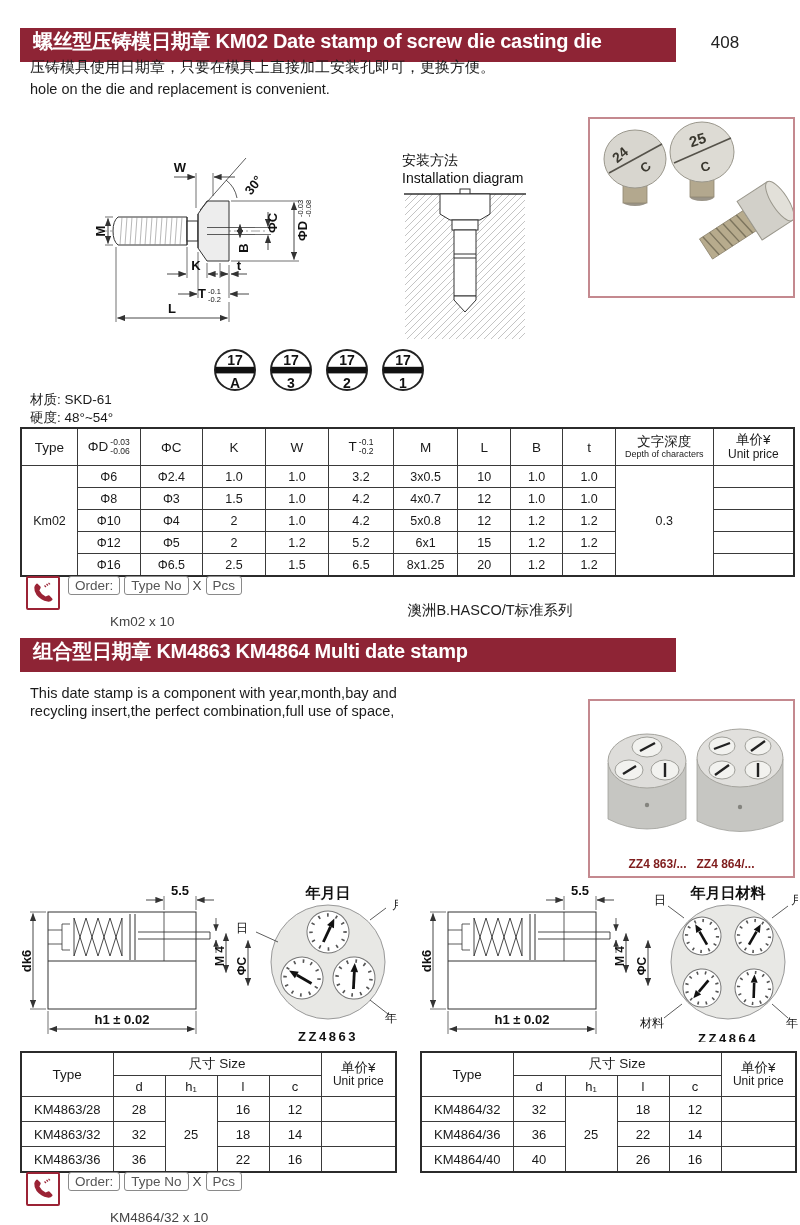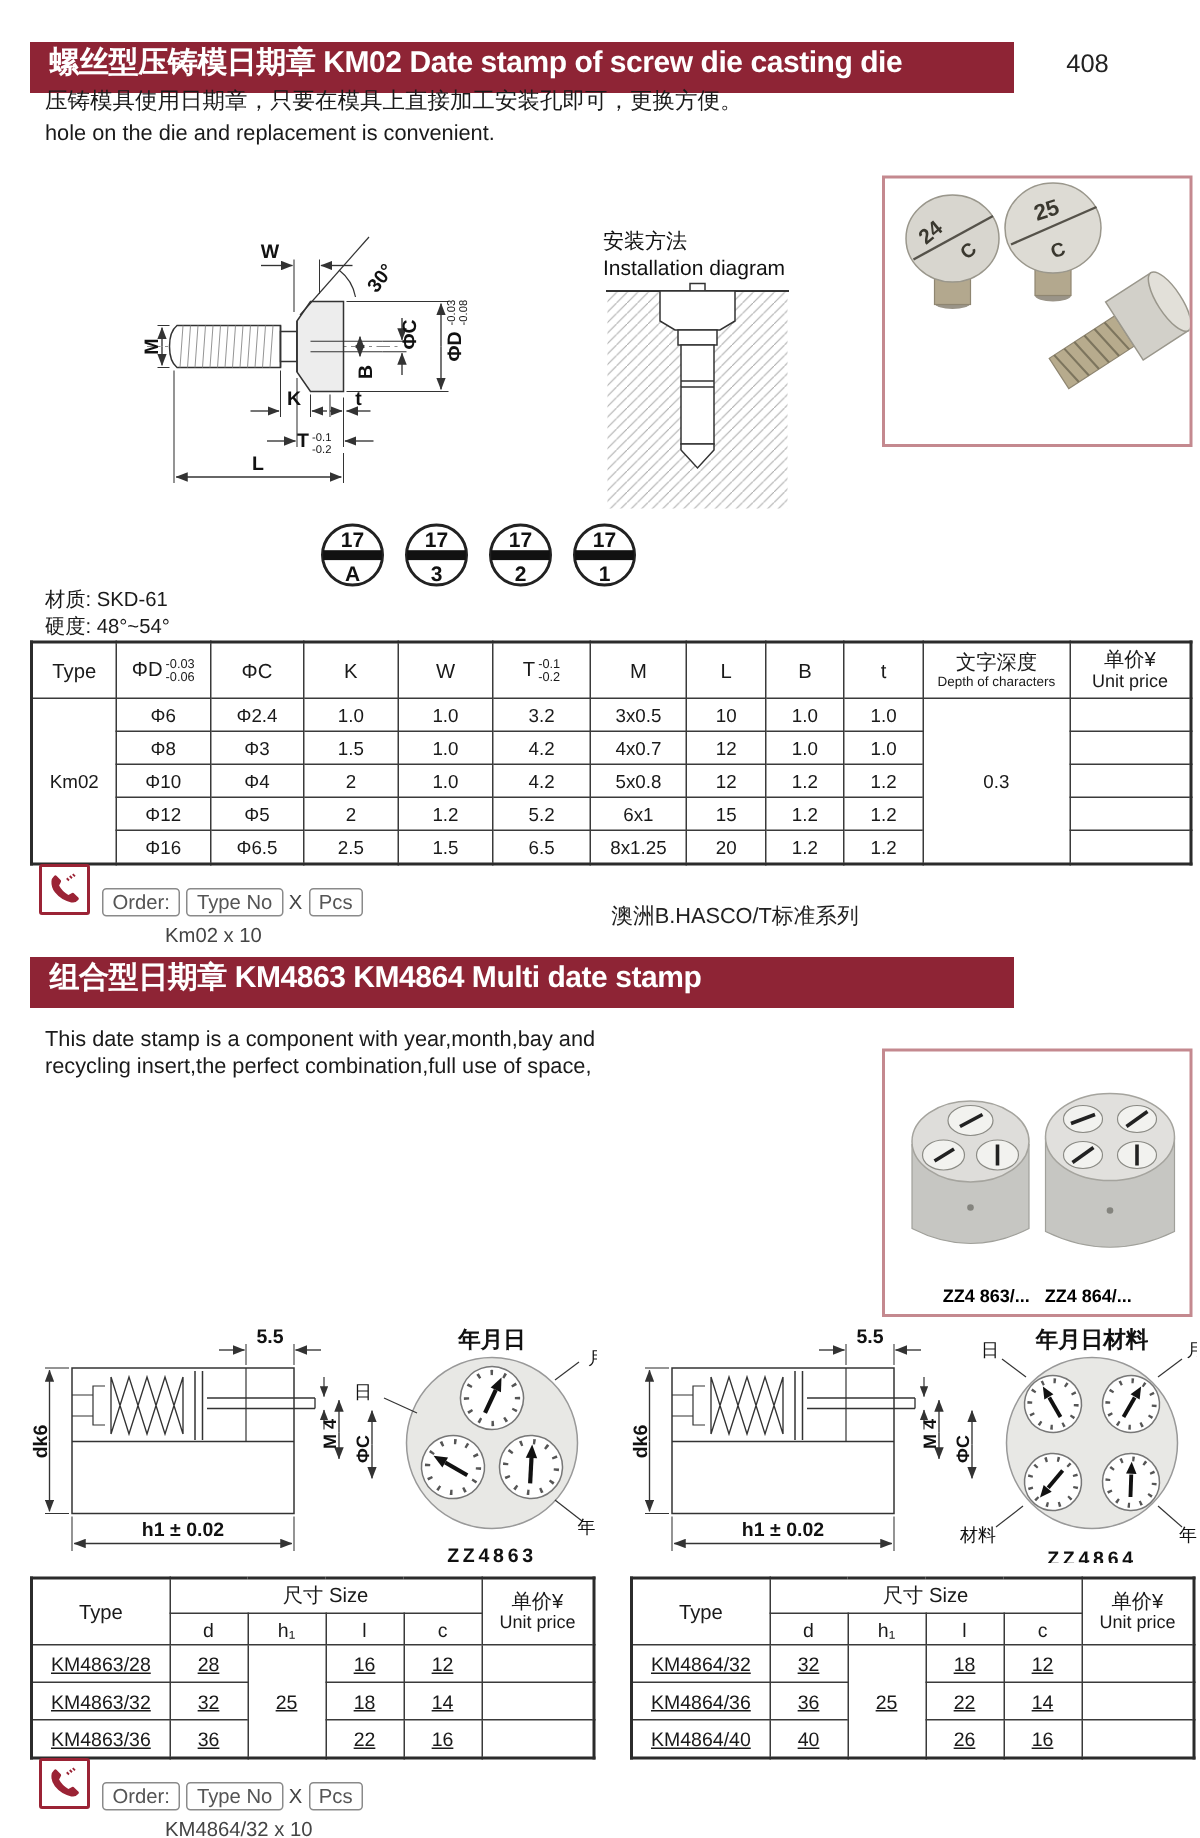--- a/index.html
+++ b/index.html
@@ -14,50 +14,50 @@
        padding-left:13px;box-sizing:border-box;white-space:nowrap;}
   .badge{position:absolute;left:702px;top:21px;width:46px;height:44px;border-radius:50%;
          background:#fff;display:flex;align-items:center;justify-content:center;
          font-size:17px;color:#222;z-index:3;}
 
   .desc .cn{font-size:15px;margin-bottom:3px;}
   .desc .en{font-size:14.5px;line-height:1.25;}
 
   .photobox{border:2px solid #c4898f;background:#fff;box-sizing:border-box;}
   .photocaps{position:absolute;bottom:5px;left:0;width:100%;display:flex;justify-content:center;
-             gap:10px;font-size:12px;font-weight:bold;color:#000000;}
+             gap:10px;font-size:12px;font-weight:bold;color:#7f1d1d;}
 
   .installtitle{font-size:14px;line-height:1.25;color:#111;}
 
   .mat{font-size:13.5px;line-height:1.35;}
 
   
   table.tbl{border-collapse:collapse;table-layout:fixed;background:#fff;border:2px solid #2b2b2b;}
   table.tbl th,table.tbl td{border:1px solid #3a3a3a;text-align:center;vertical-align:middle;
        padding:0;font-weight:normal;overflow:hidden;}
   .t1 td{height:21px;font-size:12.5px;}
   .t1 thead th{height:36px;font-size:13.5px;}
-  .t2 td{height:24px;font-size:13px;text-decoration:underline;}
+  .t2 td{height:24px;font-size:13px;}
   .t2 thead th{font-size:13.5px;}
   .t2 .hr1 th{height:22px;}
   .t2 .hr2 th{height:20px;font-size:13px;}
   .tols{display:inline-flex;flex-direction:column;font-size:8.5px;line-height:1.1;
         vertical-align:middle;margin-left:2px;text-align:left;}
   .stack2 small{display:block;font-size:9px;line-height:1.1;}
   .stack2 span{display:block;line-height:1.15;}
 
   
   .order{display:flex;align-items:flex-start;}
   .phonebox{width:30px;height:30px;border:2px solid #9b2335;display:flex;align-items:center;
             justify-content:center;margin-right:8px;border-radius:2px;}
   .oline{font-size:13.5px;color:#555;}
   .obox{display:inline-block;border:1.5px solid #8a8a8a;border-radius:3px;padding:0 6px;
-        line-height:17px;margin-right:4px;margin-top:16px;}
+        line-height:17px;margin-right:4px;}
   .ox{display:inline-block;margin-right:4px;color:#444;}
-  .oexample{margin-top:5px;margin-left:42px;color:#444;}
+  .oexample{margin-top:19px;margin-left:42px;color:#444;}
 
   .series{font-size:14.5px;color:#222;text-align:center;}
 </style>
 </head>
 <body>
 
 <div class="page">
 
   <div class="bar" style="top:28px;">
     <span>螺丝型压铸模日期章 KM02 Date stamp of screw die casting die</span>

